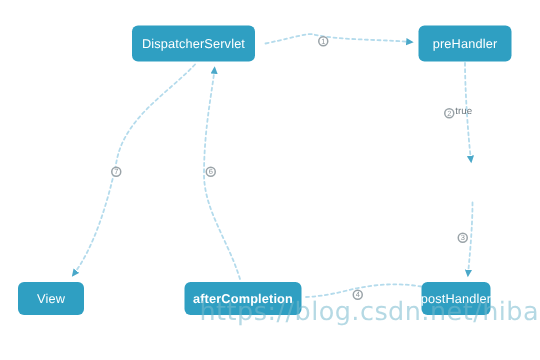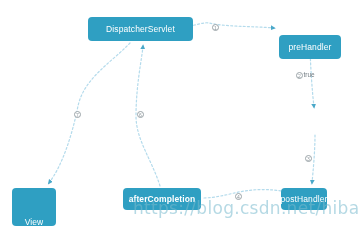--- a/index.html
+++ b/index.html
@@ -100,38 +100,38 @@
 
     <path d="M315,135 C315,152 313,172 312,183" fill="none" stroke="#b4dbec" stroke-width="1.2" stroke-dasharray="2,2.2" stroke-linecap="round" marker-end="url(#ah)"></path>
 
     <path d="M281,191 C262,188 246,190 230,194 C218,197 208,198 203,198" fill="none" stroke="#b4dbec" stroke-width="1.2" stroke-dasharray="2,2.2" stroke-linecap="round"></path>
 
     <path d="M160,186 C152,160 136,140 136,116 C136,85 142,58 143,46" fill="none" stroke="#b4dbec" stroke-width="1.2" stroke-dasharray="2,2.2" stroke-linecap="round" marker-end="url(#ah)"></path>
 
     <path d="M130,43 C112,62 84,78 78,106 C72,136 62,166 49,183" fill="none" stroke="#b4dbec" stroke-width="1.2" stroke-dasharray="2,2.2" stroke-linecap="round" marker-end="url(#ah)"></path>
   </svg>
 
-  <div class="node" style="left:88px; top:17px; width:105px; height:24px;">
+  <div class="node" style="left:88px; top:17px; width:82px; height:24px;">
     <span>DispatcherServlet</span>
   </div>
 
-  <div class="node" style="left:279px; top:35px; width:62px; height:24px;">
+  <div class="node" style="left:279px; top:17px; width:62px; height:24px;">
     <span>preHandler</span>
   </div>
 
 
   <div class="node" style="left:281px; top:188px; width:46px; height:22px;">
     <span>postHandler</span>
   </div>
 
   <div class="node" style="left:123px; top:188px; width:78px; height:22px;font-weight:bold;">
     <span>afterCompletion</span>
   </div>
 
-  <div class="node" style="left:12px; top:188px; width:44px; height:38px;align-items:flex-end;">
+  <div class="node" style="left:12px; top:188px; width:44px; height:22px;">
     <span>View</span>
   </div>
 
   <div class="edge-label" style="left:212px; top:24px;">
     <span class="circ">1</span>
     <span class="txt"></span>
   </div>
 
   <div class="edge-label" style="left:296px; top:72px;">
     <span class="circ">2</span>

